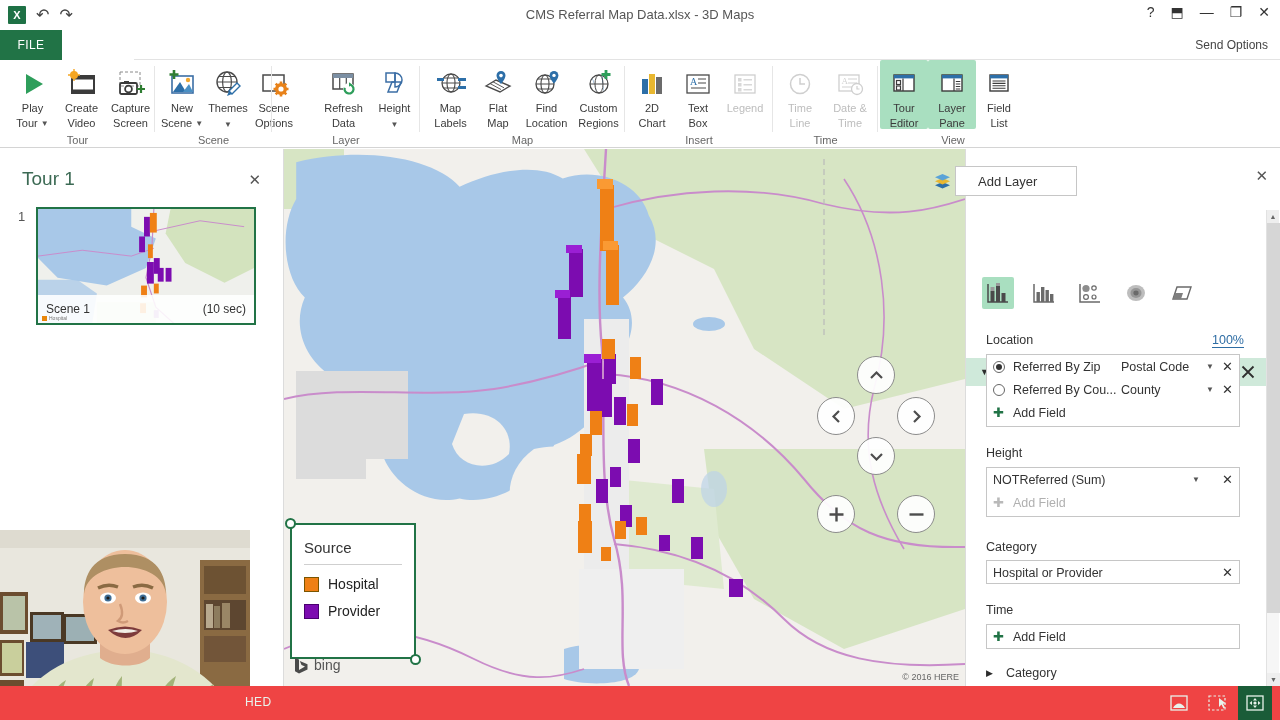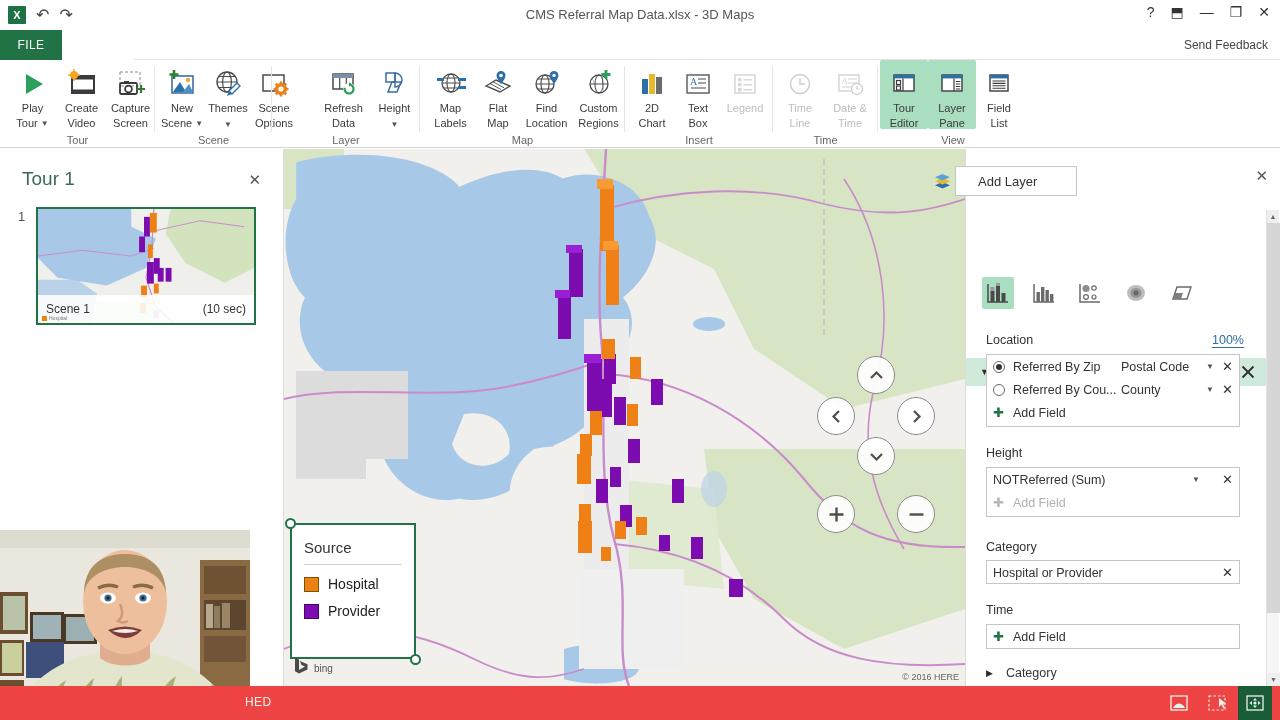--- a/index.html
+++ b/index.html
@@ -97,22 +97,22 @@
   }
   .scene-legend i { width: 5px; height: 5px; background: #e8860a; display: inline-block; }
 
   
   .map {
     position: absolute; top: 149px; left: 284px; width: 681px; height: 537px;
     overflow: hidden; background: #f2f0ec;
   }
   .mapsvg { position: absolute; inset: 0; }
   .bing {
-    position: absolute; left: 10px; bottom: 12px; display: flex; align-items: flex-end;
-    gap: 5px; font-size: 10px; color: #555;
+    position: absolute; left: 10px; bottom: 12px; display: flex; align-items: flex-start;
+    gap: 5px; font-size: 14px; color: #555;
   }
   .here-attr { position: absolute; right: 6px; bottom: 4px; font-size: 9px; color: #666; }
 
   
   .legendbox {
     position: absolute; left: 6px; top: 374px; width: 126px; height: 136px;
     background: #fff; border: 2px solid #217346;
   }
   .legendbox h4 { font-size: 15px; font-weight: normal; color: #333; margin: 14px 0 0 12px; }
   .legendbox hr { border: 0; border-top: 1px solid #cfcfcf; margin: 8px 12px 0 12px; }
@@ -218,21 +218,21 @@
     </div>
     <div class="title-text">CMS Referral Map Data.xlsx - 3D Maps</div>
     <div class="win-ctrls">
       <span>?</span>
       <span>⬒</span>
       <span>—</span>
       <span>❐</span>
       <span>✕</span>
     </div>
   </div>
-  <div class="sendfb">Send Feedback</div>
+  <div class="sendfb">Send Options</div>
 
   <div class="tabs">
     <div class="tab-file">FILE</div>
     <div class="tab-home">HOME</div>
   </div>
   <div class="tabrule"></div>
 
   <div class="ribbon">
 
     <div class="rgroup" style="left:0;width:155px">

